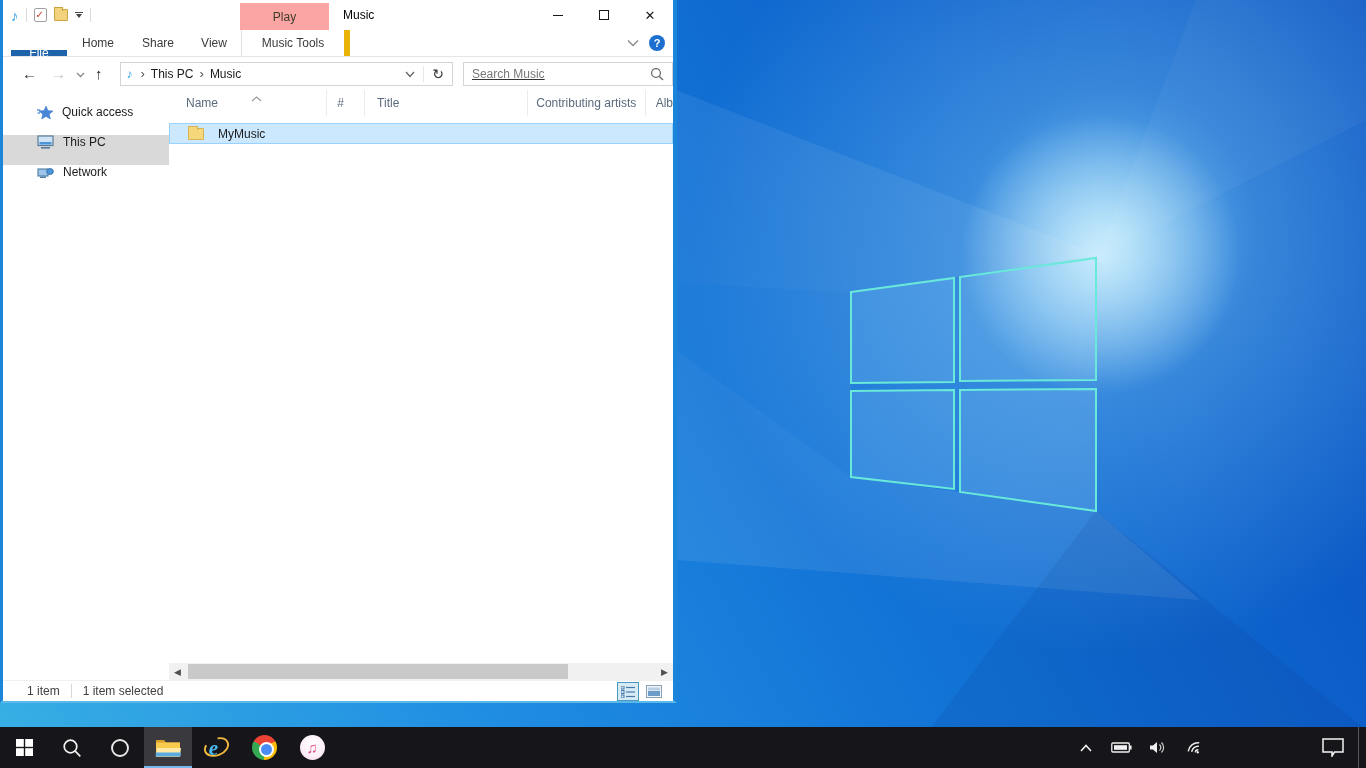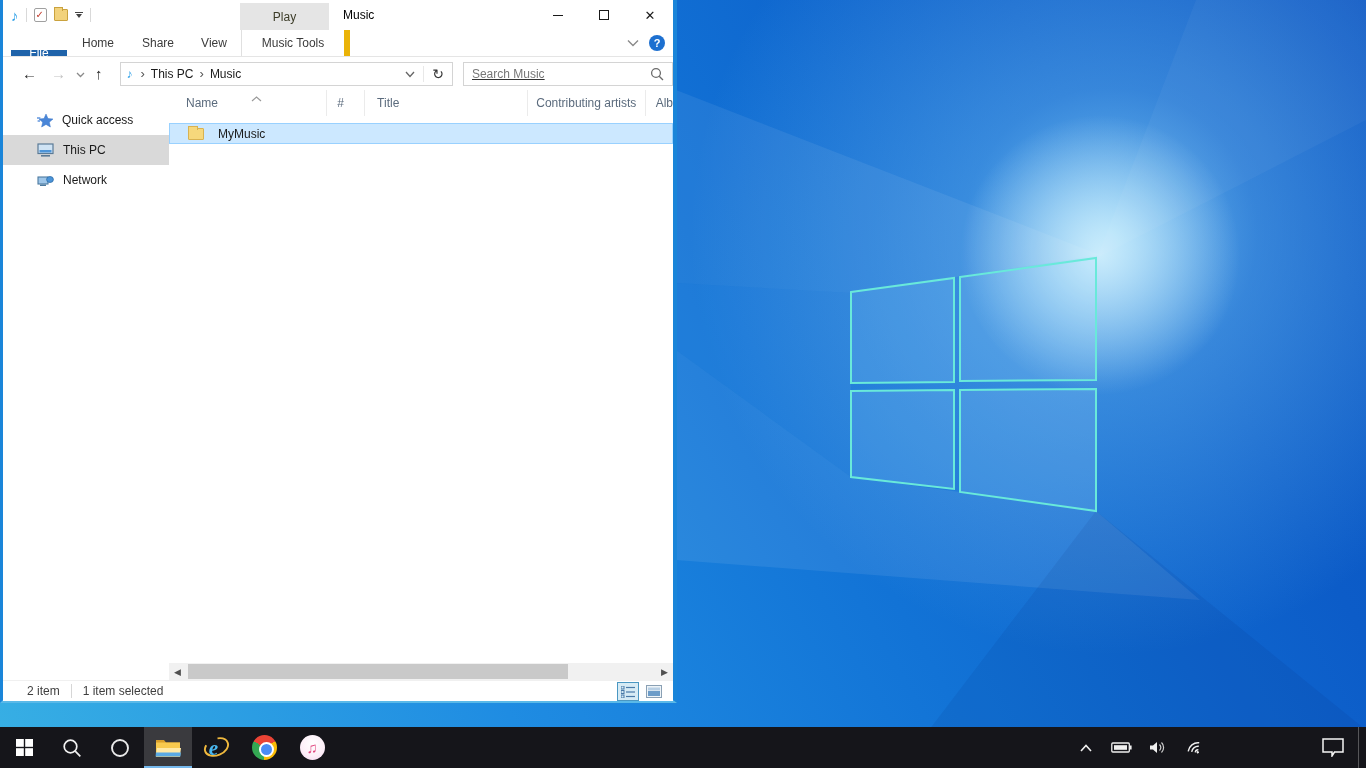--- a/index.html
+++ b/index.html
@@ -26,21 +26,21 @@
   .qat-props::after { content:"✓"; position:absolute; left:1px; top:0px; font-size:10px; color:#c23a2b; }
   .qat-folder { width:14px; height:12px; background:#f2d27c; border:1px solid #caa23e;
     border-radius:1px; position:relative; }
   .qat-folder::before { content:""; position:absolute; left:-1px; top:-3px; width:7px; height:3px;
     background:#f2d27c; border:1px solid #caa23e; border-bottom:none; }
   .qat-custom { display:flex; flex-direction:column; align-items:center; }
   .qat-custom .bar { width:8px; height:0; border-top:1.5px solid #444; margin-bottom:1px; }
   .qat-custom .tri { width:0; height:0; border-left:3.5px solid transparent;
     border-right:3.5px solid transparent; border-top:4px solid #444; }
   .ctx-label { position:absolute; left:237px; top:3px; width:89px; height:27px;
-    background:#e5e5e5; color:#3c3c28; display:flex; align-items:center; justify-content:center; }
+    background:#fca5a5; color:#3c3c28; display:flex; align-items:center; justify-content:center; }
   .title-text { position:absolute; left:340px; top:0; height:30px; display:flex; align-items:center;
     font-size:12px; color:#000; }
   .caption-btns { position:absolute; right:0; top:0; display:flex; }
   .cap-btn { width:46px; height:30px; display:flex; align-items:center; justify-content:center;
     color:#191919; }
   .glyph-min { width:10px; height:0; border-top:1px solid #191919; }
   .glyph-max { width:10px; height:10px; border:1px solid #191919; }
   .glyph-close { font-size:13px; line-height:1; }
 
   
@@ -72,21 +72,21 @@
   .searchbox { margin-left:10px; width:213px; height:24px; border:1px solid #d4d4d4;
     display:flex; align-items:center; }
   .searchbox input { flex:1; border:none; outline:none; font-size:12px; padding-left:8px;
     font-family:"Liberation Sans", sans-serif; color:#333; background:transparent;text-decoration:underline; }
   .searchbox input::placeholder { color:#777; opacity:1; }
   .search-glyph { padding-right:8px; display:flex; }
 
   
   .main { position:relative; height:590px; background:#fff; }
   .sidebar { position:absolute; left:0; top:0; bottom:0; width:166px; padding-top:15px; background:#fff; }
-  .side-item { height:30px; display:flex; align-items:center; padding-left:34px; gap:9px; }
+  .side-item { height:30px; display:flex; align-items:flex-start; padding-left:34px; gap:9px; }
   .side-item.selected { background:#d9d9d9; }
   .side-label { color:#1a1a1a; }
 
   .content { position:absolute; left:166px; right:0; top:0; bottom:0; }
   .colheaders { position:relative; height:26px; display:flex; align-items:flex-end; color:#5b6b7d; }
   .col { height:100%; display:flex; align-items:center; border-right:1px solid #ebebeb; }
   .col-name { width:159px; padding-left:17px; position:relative; }
   .col-num { width:38px; padding-left:10px; }
   .col-title { width:164px; padding-left:12px; }
   .col-artists { width:118px; padding-left:8px; }
@@ -325,21 +325,21 @@
           <span class="hs-arrow">◀</span>
           <span class="hs-track">
             <span class="hs-thumb"></span>
           </span>
           <span class="hs-arrow">▶</span>
         </div>
       </div>
     </div>
 
     <div class="statusbar">
-      <span>2 item</span>
+      <span>1 item</span>
       <span class="status-sep"></span>
       <span>1 item selected</span>
       <div class="view-btns">
         <div class="vb active">
           <svg width="14" height="12" viewBox="0 0 14 12">
             <rect x="0" y="0" width="3" height="3" fill="none" stroke="#4a7aa8" stroke-width="1"></rect>
             <rect x="0" y="4.5" width="3" height="3" fill="none" stroke="#4a7aa8" stroke-width="1"></rect>
             <rect x="0" y="9" width="3" height="3" fill="none" stroke="#4a7aa8" stroke-width="1"></rect>
             <line x1="5" y1="1.5" x2="14" y2="1.5" stroke="#4a7aa8" stroke-width="1.2"></line>
             <line x1="5" y1="6" x2="14" y2="6" stroke="#4a7aa8" stroke-width="1.2"></line>

